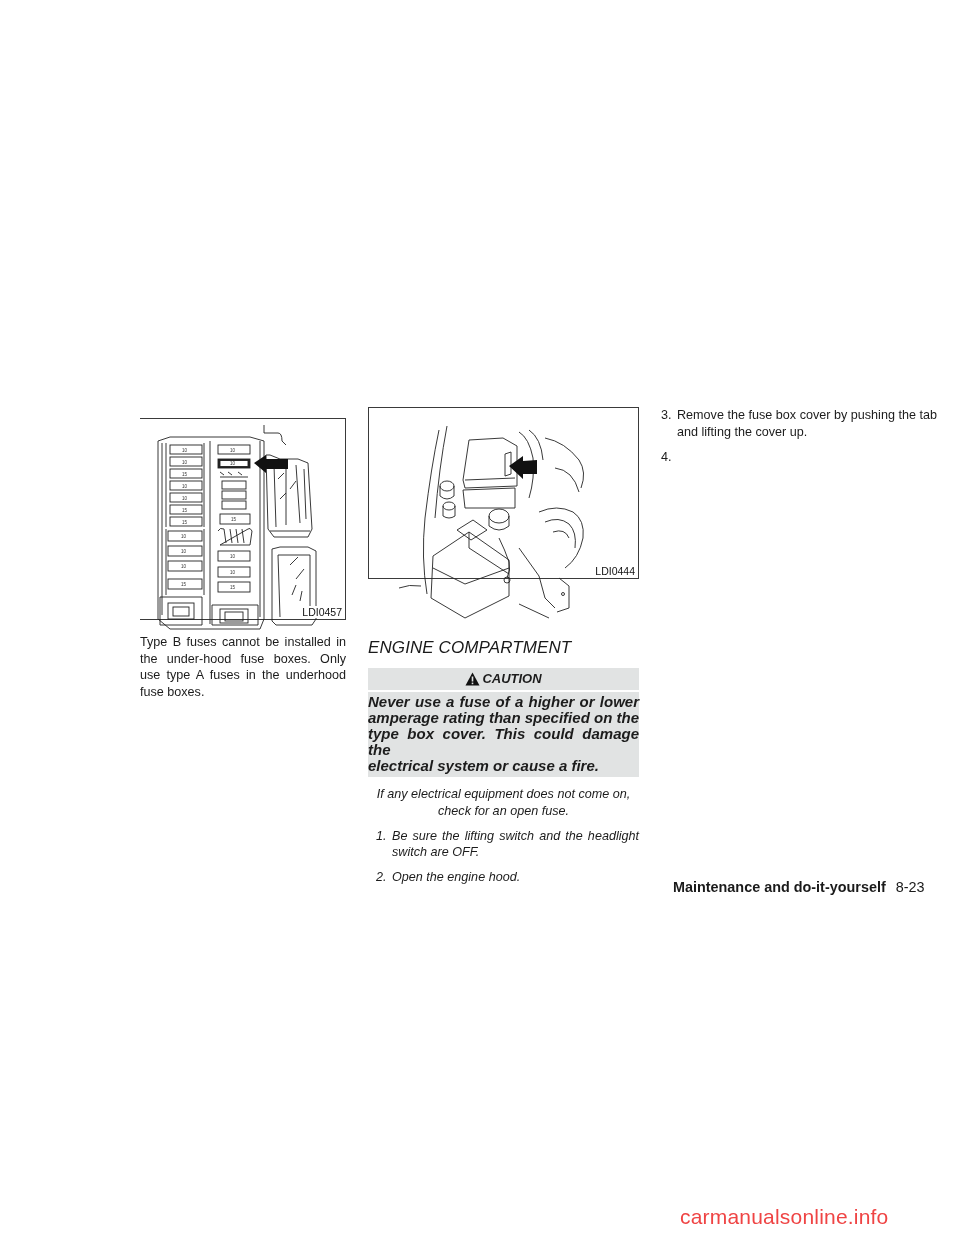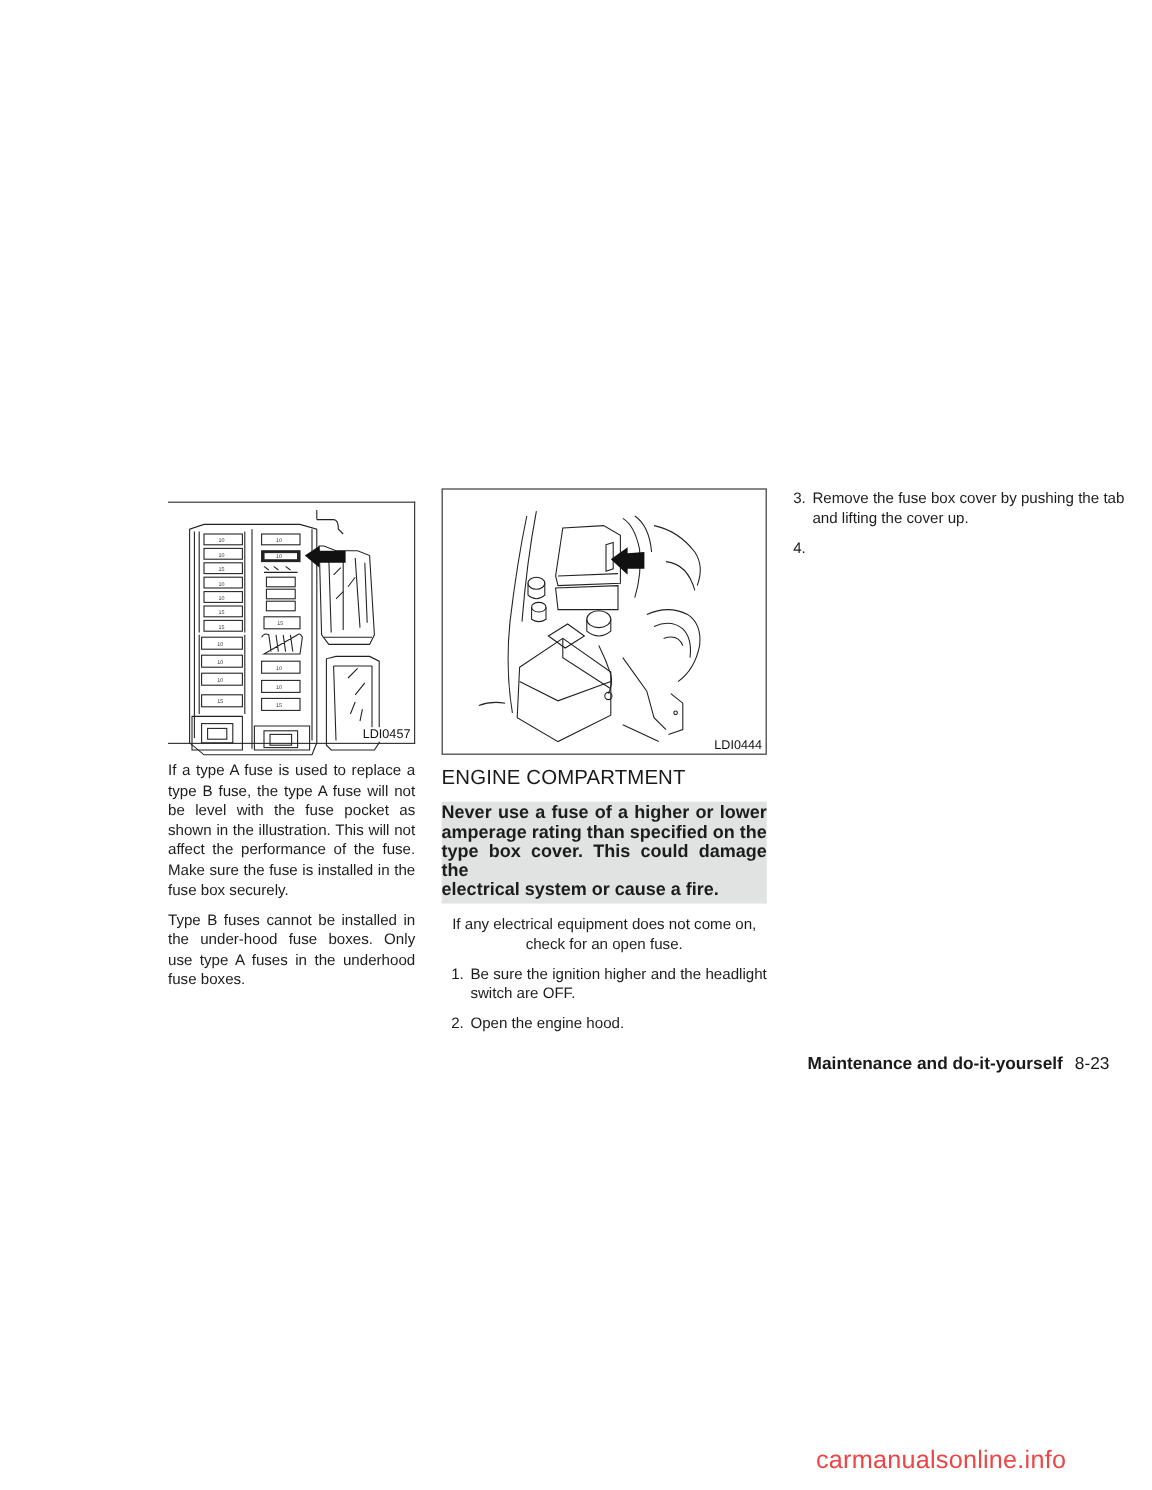--- a/index.html
+++ b/index.html
@@ -32,21 +32,21 @@
       height: 202px;
       border-top: 1.3px solid #3a3a3a;
       border-bottom: 1.3px solid #3a3a3a;
       border-right: 1.3px solid #3a3a3a;
       margin-top: 11px;
     }
     .fig-right {
       left: 368px;
       top: 407px;
       width: 271px;
-      height: 222px;
+      height: 172px;
       border: 1.3px solid #3a3a3a;
     }
     .fig-code {
       position: absolute;
       right: 3px;
       bottom: 1px;
       font-size: 10.5px;
       line-height: 12px;
       color: #111;
       background: #fff;
@@ -64,20 +64,21 @@
     }
     .col-left {
       left: 140px;
       top: 634px;
       width: 206px;
     }
     .col-mid {
       left: 368px;
       top: 634px;
       width: 271px;
+      font-style: italic;
     }
     .col-right {
       left: 661px;
       top: 407px;
       width: 276px;
     }
     .section-heading {
       font-size: 17px;
       line-height: 22px;
       font-weight: normal;
@@ -279,39 +280,46 @@
       <path d="M150,196 L180,210"></path>
       <path d="M30,180 Q40,176 52,178"></path>
     </g>
 
     <path d="M140,58 L154,48 L154,53 L168,52 L168,66 L154,66 L154,71 Z" fill="#111"></path>
   </svg>
   <span class="fig-code">LDI0444</span>
 </div>
 
 <div class="col col-left">
-  <p>If a type A fuse is used to replace a type B fuse, the type A fuse will not be level with the fuse pocket as shown in the illustration. This will not affect the performance of the fuse. Make sure the fuse is installed in the fuse box securely.</p>
   <p>Type B fuses cannot be installed in the under-hood fuse boxes. Only use type A fuses in the underhood fuse boxes.</p>
 </div>
 
 <div class="col col-mid">
   <h2 class="section-heading">ENGINE COMPARTMENT</h2>
   <div class="caution">
+    <div class="caution-head">
+      <svg width="15" height="14" viewBox="0 0 15 14">
+        <path d="M7.5,0.5 L14.5,13.5 L0.5,13.5 Z" fill="#111"></path>
+        <rect x="6.7" y="4.5" width="1.6" height="5" fill="#e1e3e3"></rect>
+        <rect x="6.7" y="10.6" width="1.6" height="1.6" fill="#e1e3e3"></rect>
+      </svg>
+      <span>CAUTION</span>
+    </div>
     <div class="caution-body">
       <span style="text-align:justify;text-align-last:justify;">Never use a fuse of a higher or lower</span>
       <span style="text-align:justify;text-align-last:justify;">amperage rating than specified on the</span>
       <span style="text-align:justify;text-align-last:justify;">type box cover. This could damage the</span>
       <span>electrical system or cause a fire.</span>
     </div>
   </div>
   <p style="text-align:center;">If any electrical equipment does not come on, check for an open fuse.</p>
   <ol class="steps">
     <li>
       <span class="num">1.</span>
-      <span>Be sure the ignition higher and the headlight switch are OFF.</span>
+      <span>Be sure the lifting switch and the headlight switch are OFF.</span>
     </li>
     <li>
       <span class="num">2.</span>
       <span>Open the engine hood.</span>
     </li>
   </ol>
 </div>
 
 <div class="col col-right">
   <ol class="steps">

